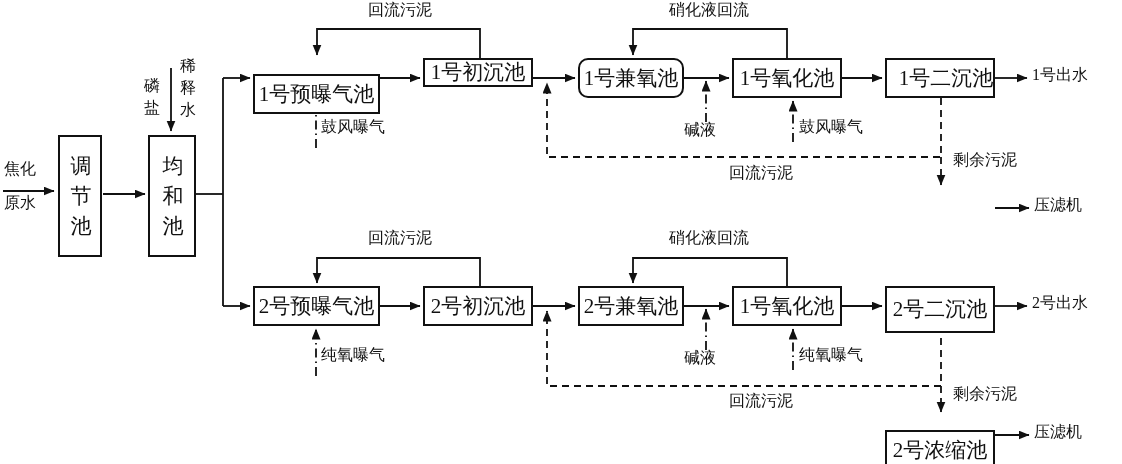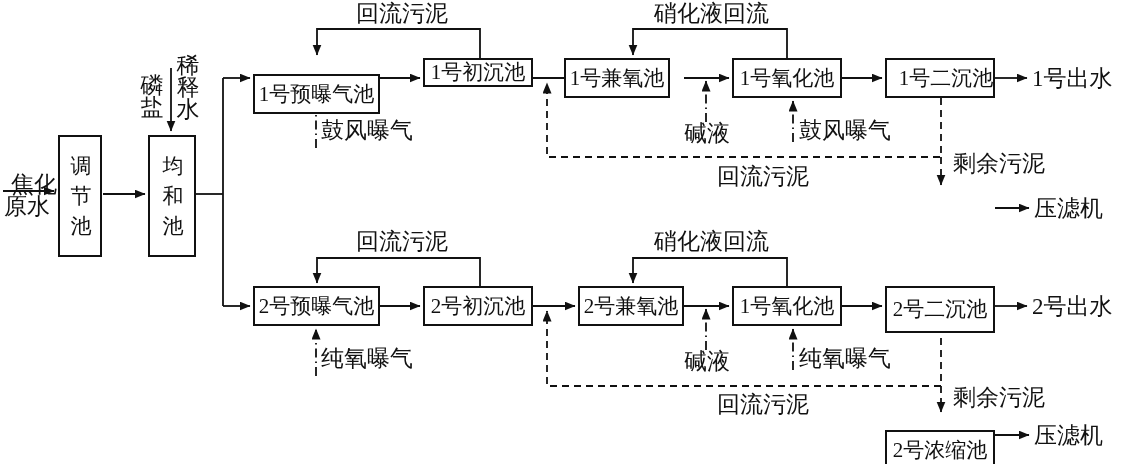--- a/index.html
+++ b/index.html
@@ -21,21 +21,21 @@
     font-size:21px;line-height:1;
     white-space:nowrap;
   }
   .box.tall span{
     display:block;width:23px;
     word-break:break-all;text-align:right;
     line-height:30px;font-size:21px;white-space:normal;
   }
   .lbl{
     position:absolute;
-    font-size:23px;line-height:1.05;
+    font-size:16px;line-height:1.05;
     white-space:nowrap;
   }
   .lbl.center{text-align:center;}
   .vtext{
     word-break:break-all;white-space:normal;
     width:24px;line-height:22px;text-align:center;
   }
 </style>
 </head>
 <body>
@@ -82,21 +82,21 @@
       <path d="M793 370 V329" marker-end="url(#ah)"></path>
     </g>
     <g stroke="#111" stroke-width="1.8" fill="none" stroke-dasharray="7 5">
       <path d="M941 98 V157 H547 V83" marker-end="url(#ah)"></path>
       <path d="M941 157 V185" marker-end="url(#ah)"></path>
       <path d="M941 326 V386 H547 V311" marker-end="url(#ah)"></path>
       <path d="M941 386 V412" marker-end="url(#ah)"></path>
     </g>
   </svg>
 
-  <div class="lbl" style="left:11px;top:161px;margin-top:12px;">焦化</div>
+  <div class="lbl" style="left:4px;top:161px;">焦化</div>
   <div class="lbl" style="left:4px;top:195px;">原水</div>
 
   <div class="box tall" style="left:58px;top:135px;width:44px;height:122px;">
     <span>调节池</span>
   </div>
   <div class="box tall" style="left:148px;top:135px;width:48px;height:122px;">
     <span>均和池</span>
   </div>
 
   <div class="lbl vtext" style="left:140px;top:75px;">磷盐</div>
@@ -104,21 +104,21 @@
 
   <div class="lbl center" style="left:356px;top:2px;width:88px;">回流污泥</div>
   <div class="lbl center" style="left:654px;top:2px;width:110px;">硝化液回流</div>
 
   <div class="box" style="left:253px;top:74px;width:127px;height:40px;">
     <span>1号预曝气池</span>
   </div>
   <div class="box" style="left:423px;top:58px;width:110px;height:29px;">
     <span>1号初沉池</span>
   </div>
-  <div class="box" style="left:564px;top:58px;width:106px;height:40px;">
+  <div class="box" style="left:578px;top:58px;width:106px;height:40px;border-radius:10px;">
     <span>1号兼氧池</span>
   </div>
   <div class="box" style="left:732px;top:58px;width:110px;height:40px;">
     <span>1号氧化池</span>
   </div>
   <div class="box" style="left:885px;top:58px;width:110px;height:40px;padding-left:12px;">
     <span>1号二沉池</span>
   </div>
   <div class="lbl" style="left:1032px;top:67px;">1号出水</div>
 

